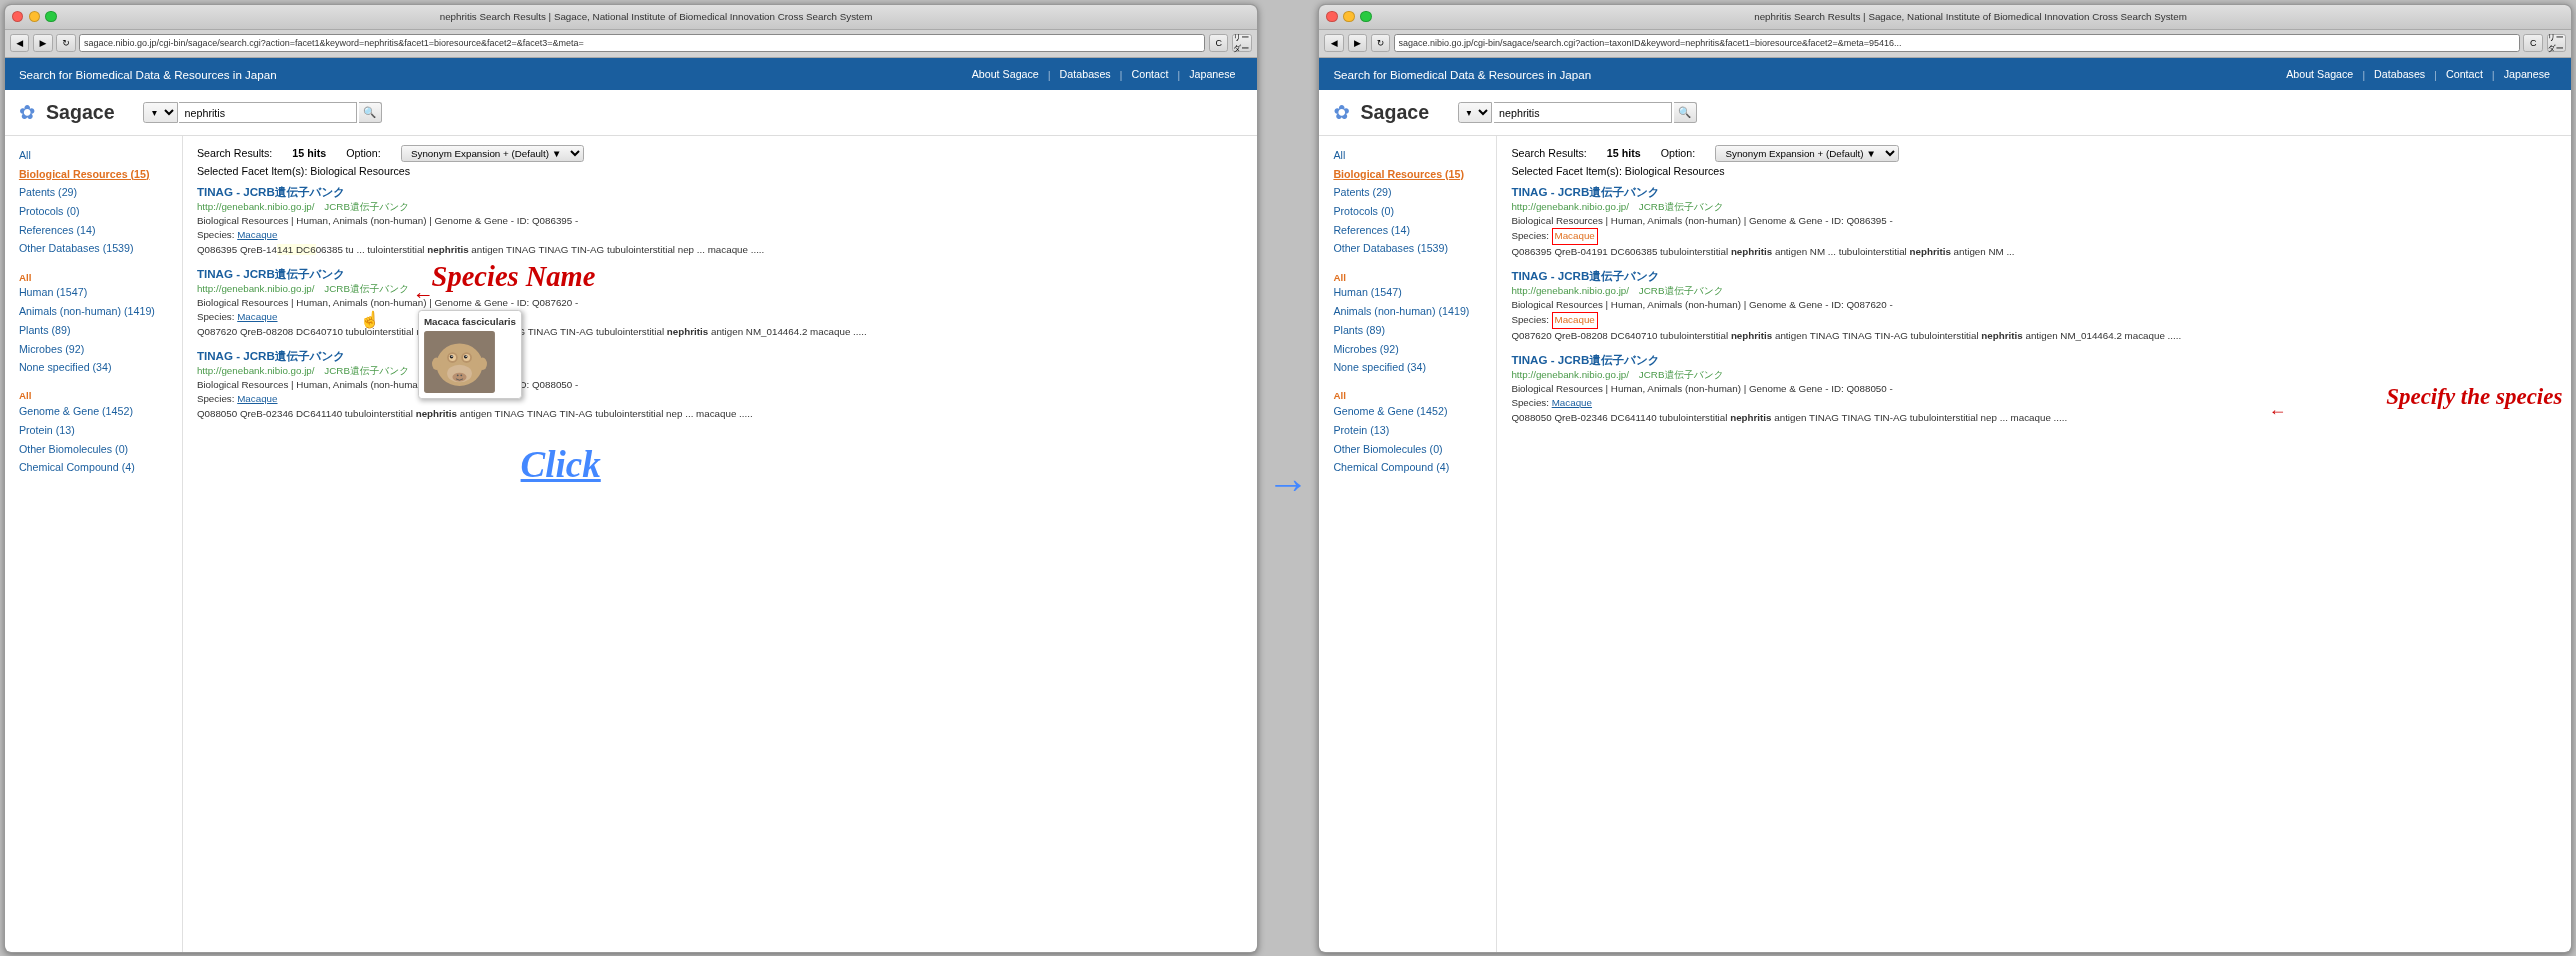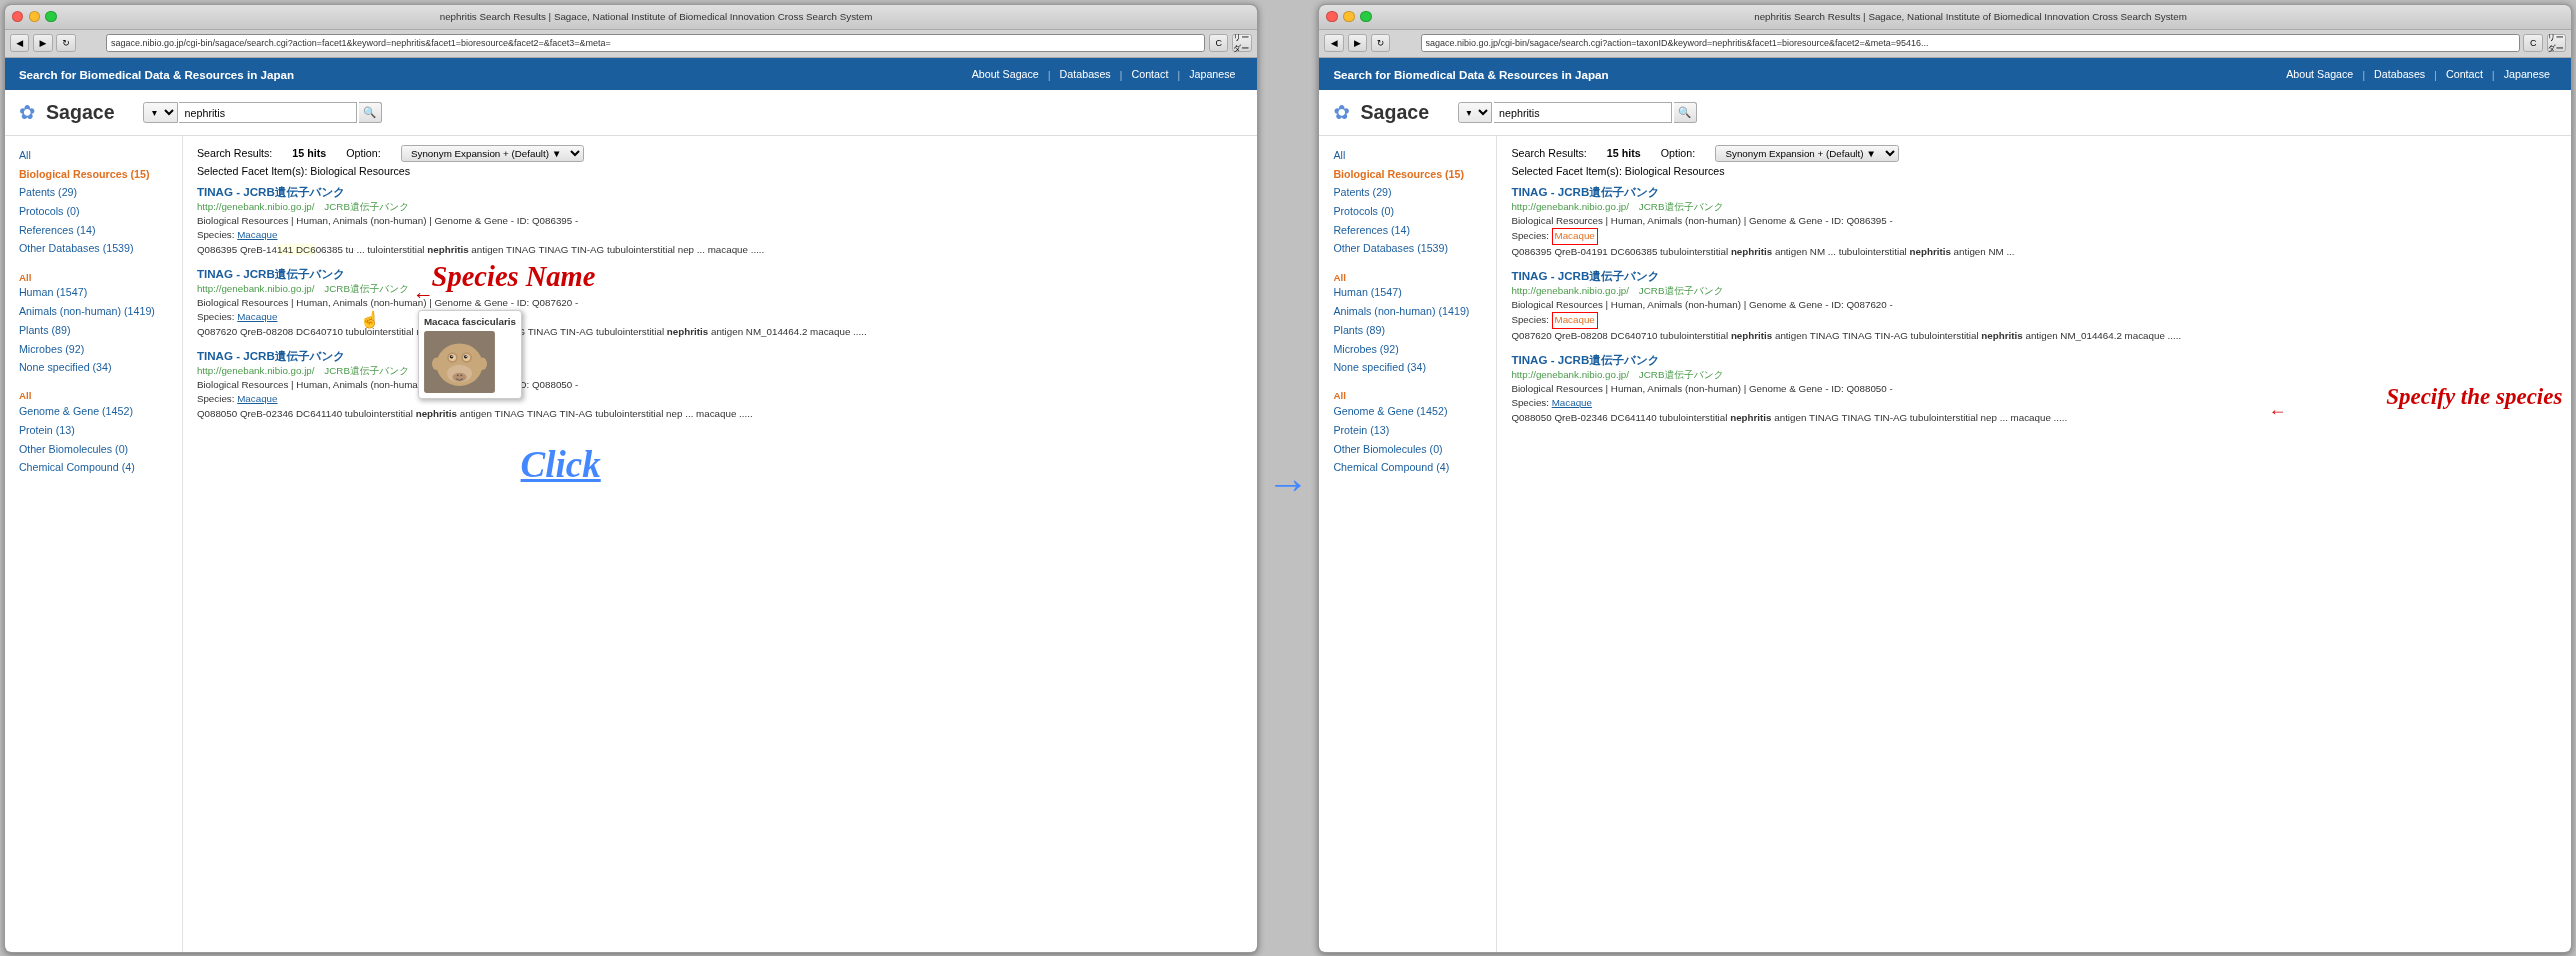--- a/index.html
+++ b/index.html
@@ -75,21 +75,20 @@
     }
     .url-field {
       flex: 1;
       height: 18px;
       background: white;
       border: 0.9px solid #888;
       border-radius: 2.7px;
       padding: 0 3.6px;
       font-size: 9px;
       color: #333;
-      margin-left: 27px;
     }
     .search-go-btn {
       background: linear-gradient(to bottom, #f0f0f0, #d8d8d8);
       border: 0.9px solid #aaa;
       border-radius: 2.7px;
       width: 19.6px; height: 18px;
       display: flex; align-items: center; justify-content: center;
       font-size: 9px;
       cursor: pointer;
     }
@@ -98,21 +97,21 @@
     .nav-bar {
       background: #1a5e9e;
       height: 32px;
       display: flex;
       align-items: center;
       padding: 0 14.3px;
       color: white;
       font-size: 11.6px;
     }
     .nav-bar .brand-text {
-      font-weight: bold;
+      font-weight: normal;
       flex: 1;
     }
     .nav-links {
       display: flex;
       gap: 1.8px;
       align-items: center;
     }
     .nav-link {
       color: white;
       font-size: 10.7px;
@@ -193,21 +192,21 @@
       border-right: 0.9px solid #e0e0e0;
       font-size: 10.7px;
     }
     .sidebar-item {
       display: block;
       margin-bottom: 2.7px;
       color: #333;
       text-decoration: none;
       line-height: 1.5;
     }
-    .sidebar-item.active { color: #e07020; font-weight: bold; }
+    .sidebar-item.active { color: #e07020; font-weight: bold; text-decoration: underline; }
     .sidebar-item.link { color: #1a5e9e; cursor: pointer; }
     .sidebar-divider { height: 7.1px; }
     .sidebar-section-header {
       color: #e07020;
       font-weight: bold;
       font-size: 9.8px;
       margin: 5.3px 0 1.8px 0;
     }
 
     

